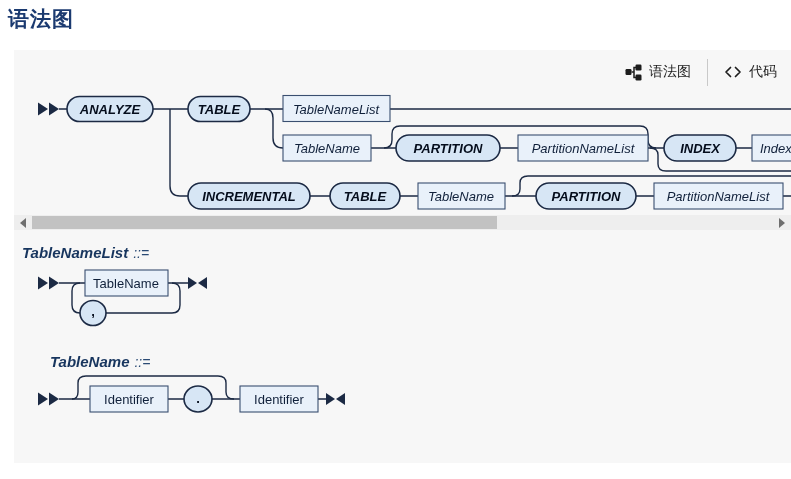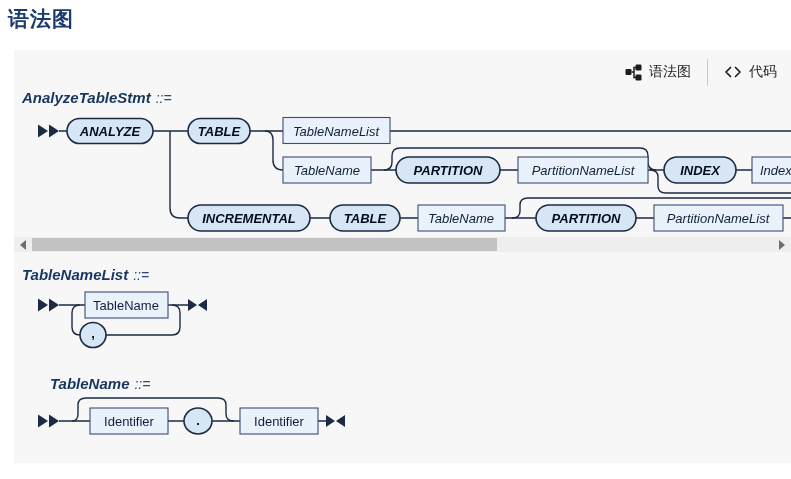--- a/index.html
+++ b/index.html
@@ -65,23 +65,20 @@
       <span>
         <svg width="18" height="16" viewBox="0 0 18 16">
           <path d="M6.5,3.5 L2,8 L6.5,12.5 M11.5,3.5 L16,8 L11.5,12.5" stroke="#1d1d1d" stroke-width="1.7" fill="none" stroke-linecap="round" stroke-linejoin="round"></path>
         </svg>
       </span>
       <span>代码</span>
     </div>
   </div>
 
   
-  <div class="dheading">
-    <span>AnalyzeTableStmt</span><span class="op">::=</span>
-  </div>
 
   <div class="scrollwrap">
     <svg width="1100" height="130" viewBox="0 0 1100 130">
 
       <polygon class="marker" points="24,17.5 24,30.5 34,24"></polygon>
       <polygon class="marker" points="35,17.5 35,30.5 45,24"></polygon>
 
       <path class="rail" d="M45,24 H53 M139,24 H174 M236,24 H269 M376,24 H1100"></path>
 
       <path class="rail" d="M156,24 V101 Q156,111 166,111 H174"></path>

